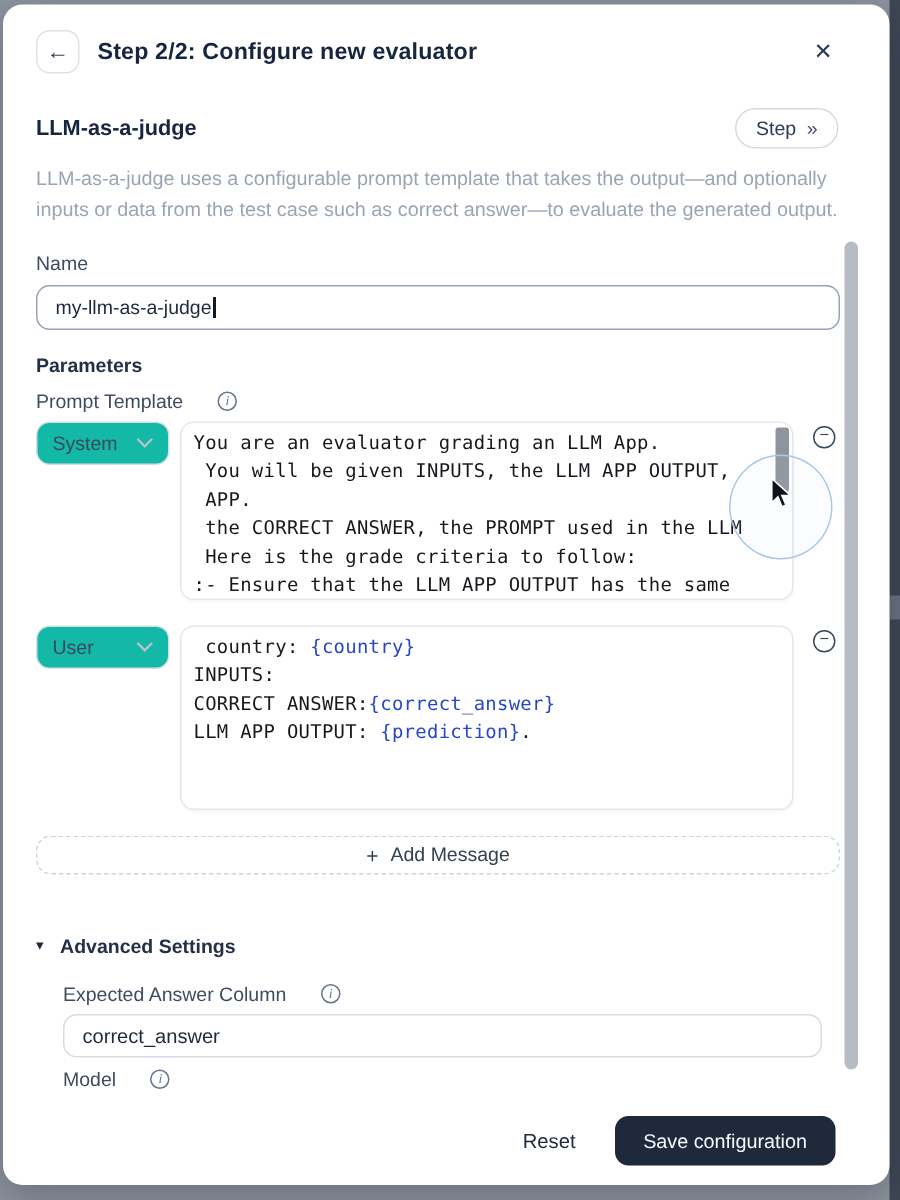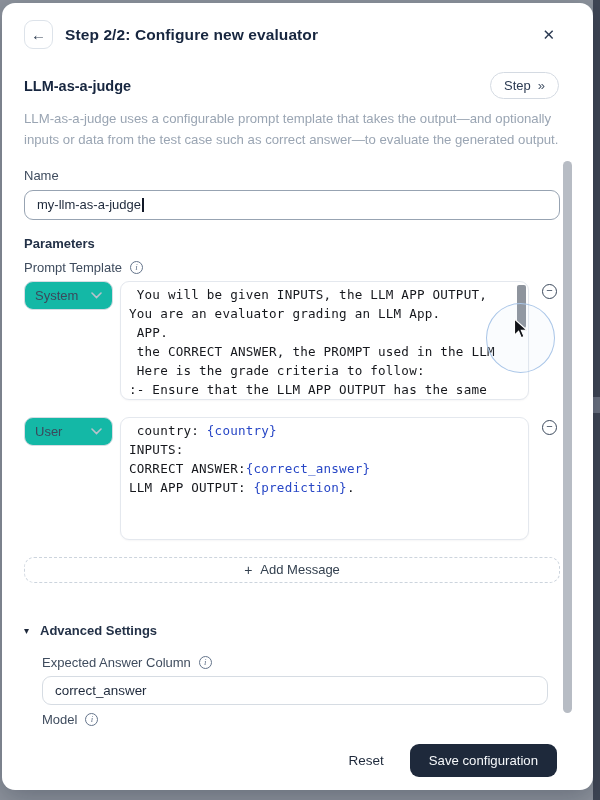--- a/index.html
+++ b/index.html
@@ -44,21 +44,21 @@
 
   .field-label { font-size:13px; color:#3f4c5e; }
   .name-label { margin-top:17px; }
   .name-input {
     margin-top:7px; width:536px; height:30px; border:1px solid #97a3b2; border-radius:9px;
     display:flex; align-items:center; padding:12px 12px; font-size:13px; color:#1e293b; background:#fff;
   }
   .caret { display:inline-block; width:1.5px; height:14px; background:#111827; margin-left:1px; }
 
   .params-heading { margin-top:16px; font-size:13px; font-weight:bold; color:#233147; }
-  .label-with-info { display:flex; align-items:center; gap:8px; margin-top:9px; }
+  .label-with-info { display:flex; align-items:center; gap:23px; margin-top:9px; }
   .info-icon {
     width:13px; height:13px; border:1px solid #64748b; border-radius:50%;
     display:inline-flex; align-items:center; justify-content:center;
     font-size:9px; color:#64748b; font-family:"Liberation Serif", serif; font-style:italic;
   }
 
   
   .msg-row { display:flex; align-items:flex-start; margin-top:6px; }
   .msg-row + .msg-row { margin-top:17px; }
   .role-select {
@@ -165,22 +165,22 @@
 
     <div class="msg-row">
       <div class="role-select">
         <span>System</span>
         <svg width="11" height="7" viewBox="0 0 11 7">
             <polyline points="1,1 5.5,5.5 10,1" fill="none" stroke="#b9c1cb" stroke-width="1.6" stroke-linecap="round"></polyline>
           </svg>
       </div>
       <div class="msg-box system">
         <div>
+            <div class="code-line"><span>You are an evaluator grading an LLM App.</span></div>
             <div class="code-line"><span> You will be given INPUTS, the LLM APP OUTPUT,</span></div>
-            <div class="code-line"><span>You are an evaluator grading an LLM App.</span></div>
             <div class="code-line"><span> APP.</span></div>
             <div class="code-line"><span> the CORRECT ANSWER, the PROMPT used in the LLM</span></div>
             <div class="code-line"><span> Here is the grade criteria to follow:</span></div>
             <div class="code-line"><span>:- Ensure that the LLM APP OUTPUT has the same</span></div>
             <div class="code-line"></div>
           </div>
         <div class="ta-scrollbar"></div>
       </div>
       <div class="remove-btn">
         <span>−</span>

